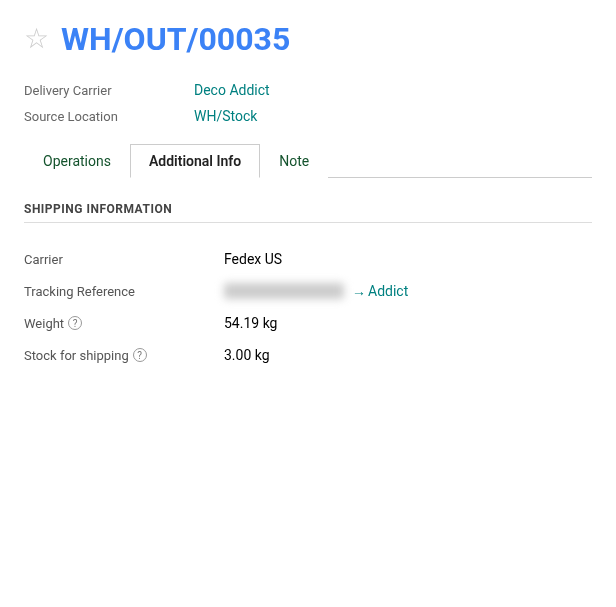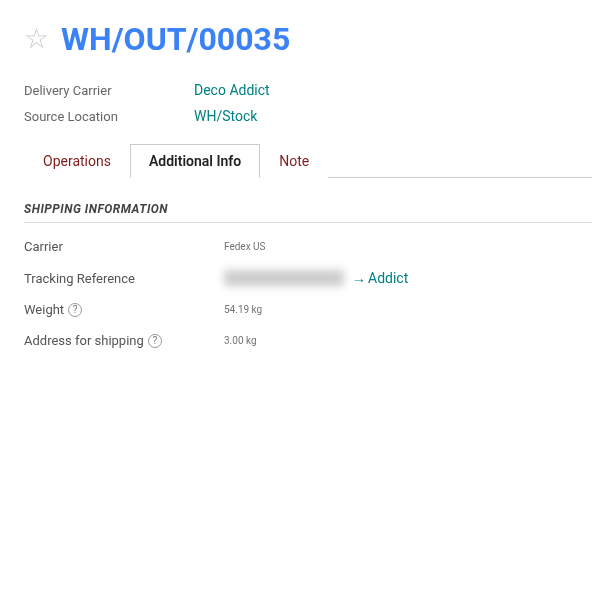--- a/index.html
+++ b/index.html
@@ -59,21 +59,21 @@
     .tabs-container {
       display: flex;
       border-bottom: 1px solid #ccc;
       margin-bottom: 24px;
     }
 
     .tab {
       padding: 8px 18px;
       cursor: pointer;
       font-size: 14px;
-      color: #7f1d1d;
+      color: #14532d;
       border: 1px solid transparent;
       border-bottom: none;
       margin-bottom: -1px;
       background: #fff;
     }
 
     .tab.active {
       border-color: #ccc;
       border-bottom: 1px solid #fff;
       font-weight: 600;
@@ -81,43 +81,42 @@
     }
 
     .section-title {
       font-size: 12px;
       font-weight: 700;
       color: #444;
       letter-spacing: 0.5px;
       text-transform: uppercase;
       border-bottom: 1px solid #ddd;
       padding-bottom: 6px;
-      margin-bottom: 16px;
-      font-style: italic;
+      margin-bottom: 28px;
     }
 
     .info-row {
       display: flex;
       align-items: center;
       margin-bottom: 16px;
     }
 
     .info-label {
       width: 200px;
       color: #555;
       font-size: 13px;
       flex-shrink: 0;
       display: flex;
       align-items: center;
       gap: 4px;
     }
 
     .info-value {
-      font-size: 10px;
-      color: #737373;
+      font-size: 14px;
+      color: #000000;
     }
 
     .help-icon {
       display: inline-flex;
       align-items: center;
       justify-content: center;
       width: 14px;
       height: 14px;
       border-radius: 50%;
       border: 1px solid #999;
@@ -212,18 +211,18 @@
   <div class="info-row">
     <div class="info-label">
       <span>Weight</span>
       <span class="help-icon">?</span>
     </div>
     <div class="info-value">54.19 kg</div>
   </div>
 
   <div class="info-row">
     <div class="info-label">
-      <span>Address for shipping</span>
+      <span>Stock for shipping</span>
       <span class="help-icon">?</span>
     </div>
     <div class="info-value">3.00 kg</div>
   </div>
 </div>
 
 </body></html>

